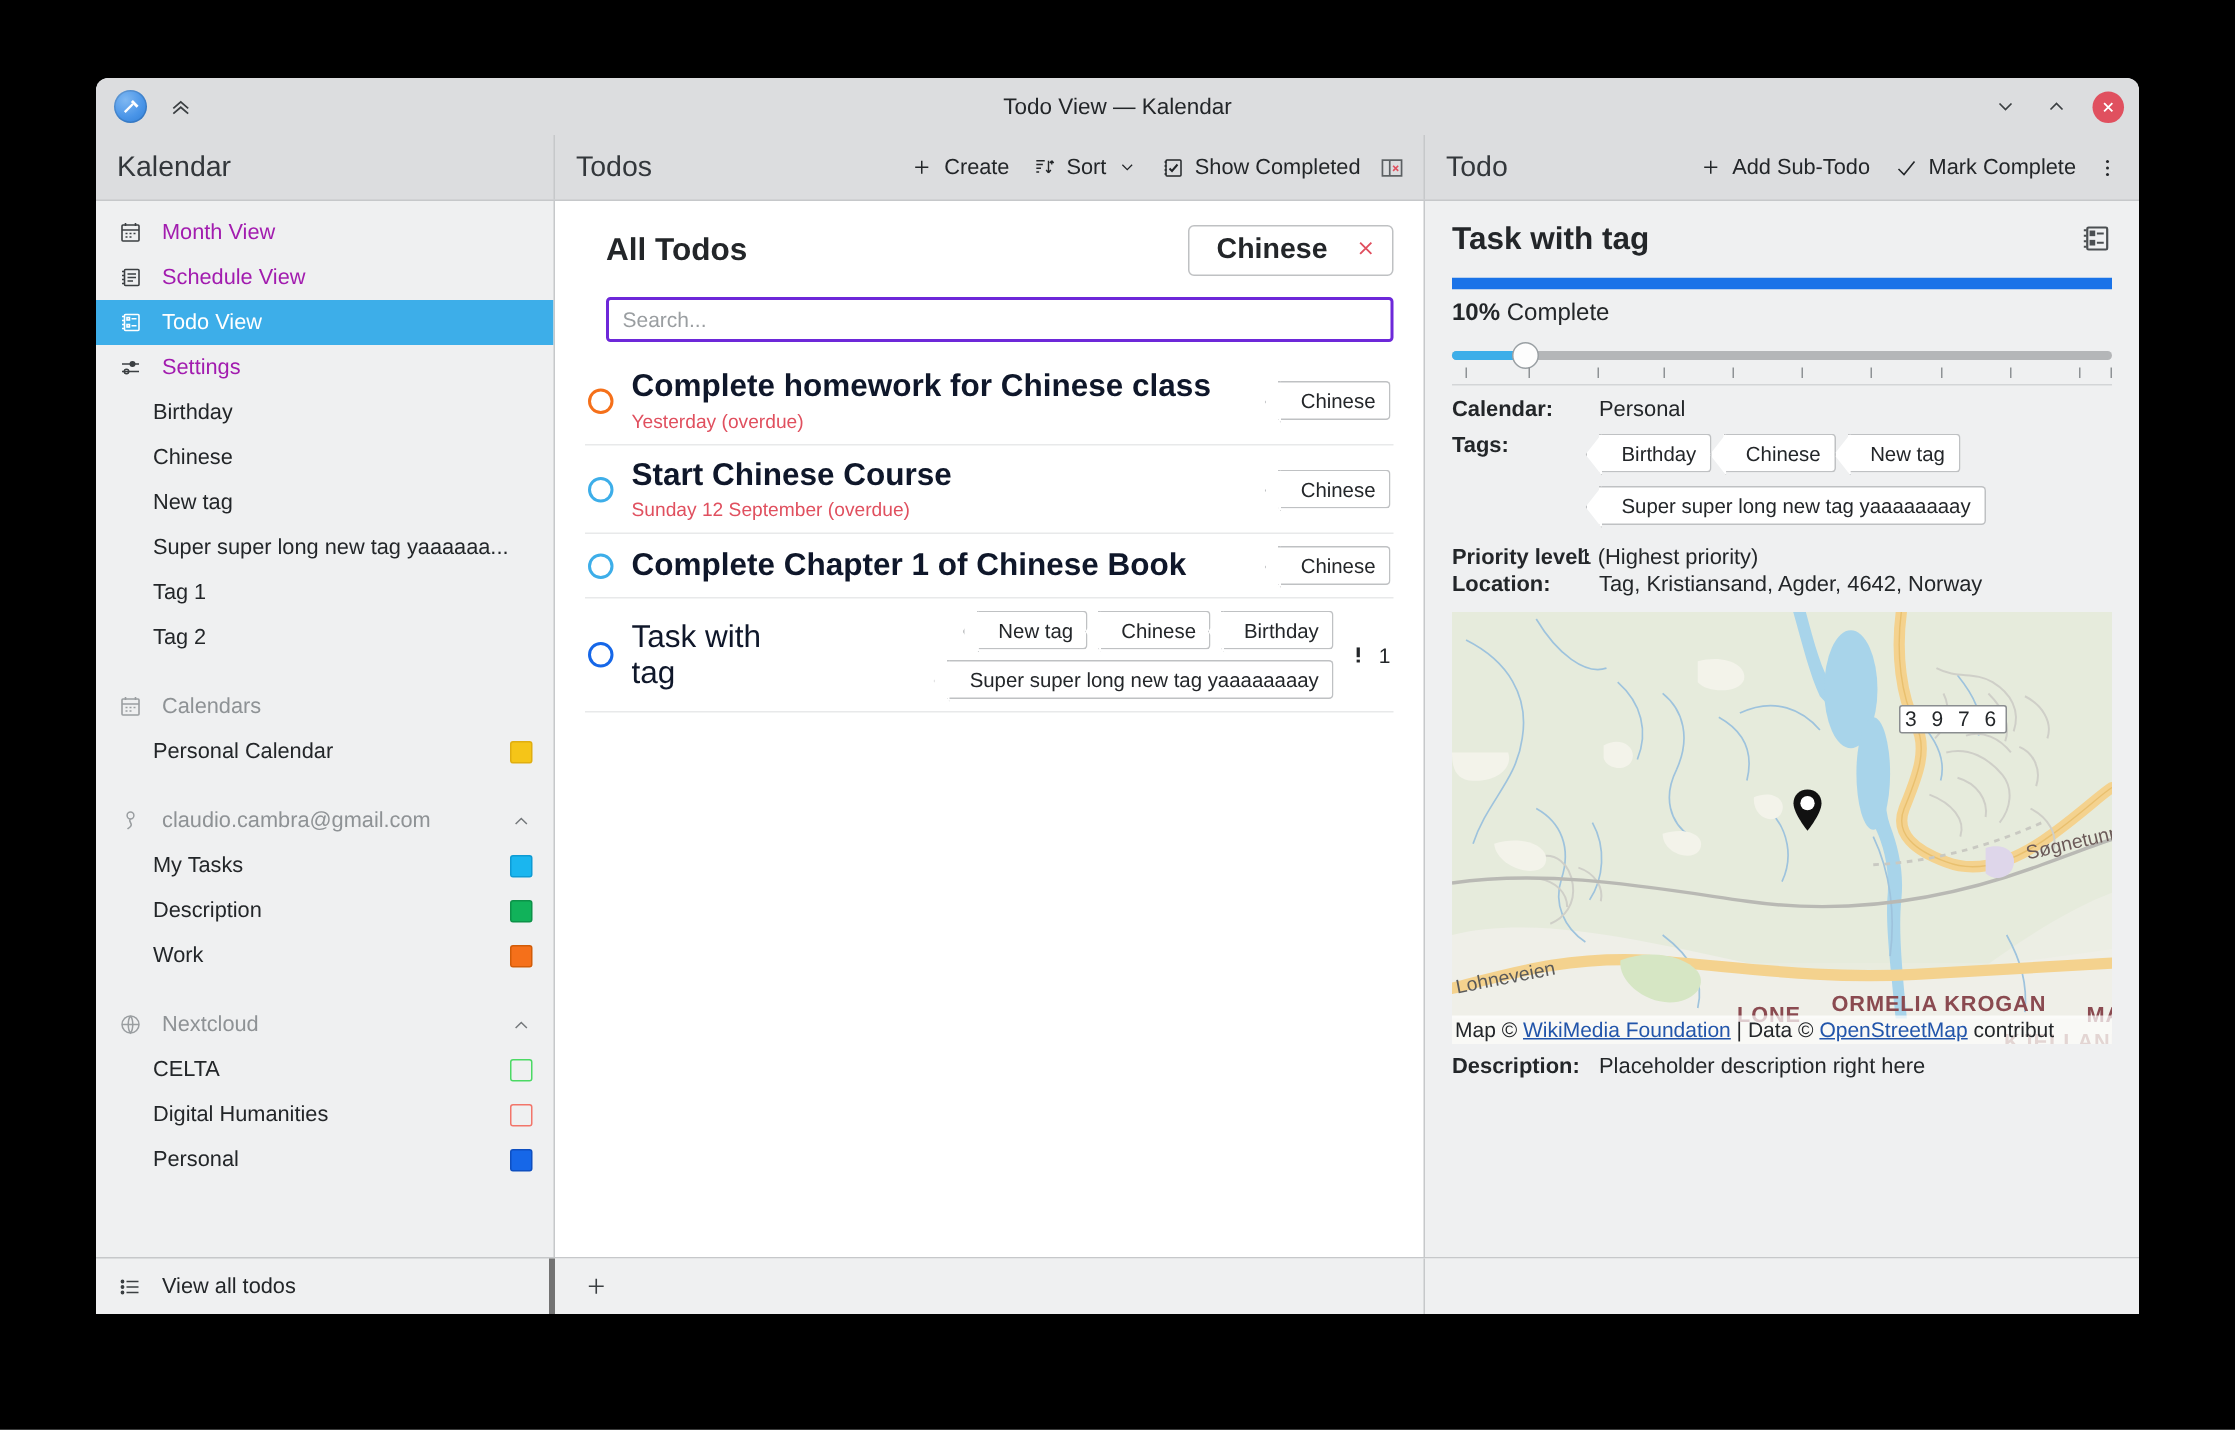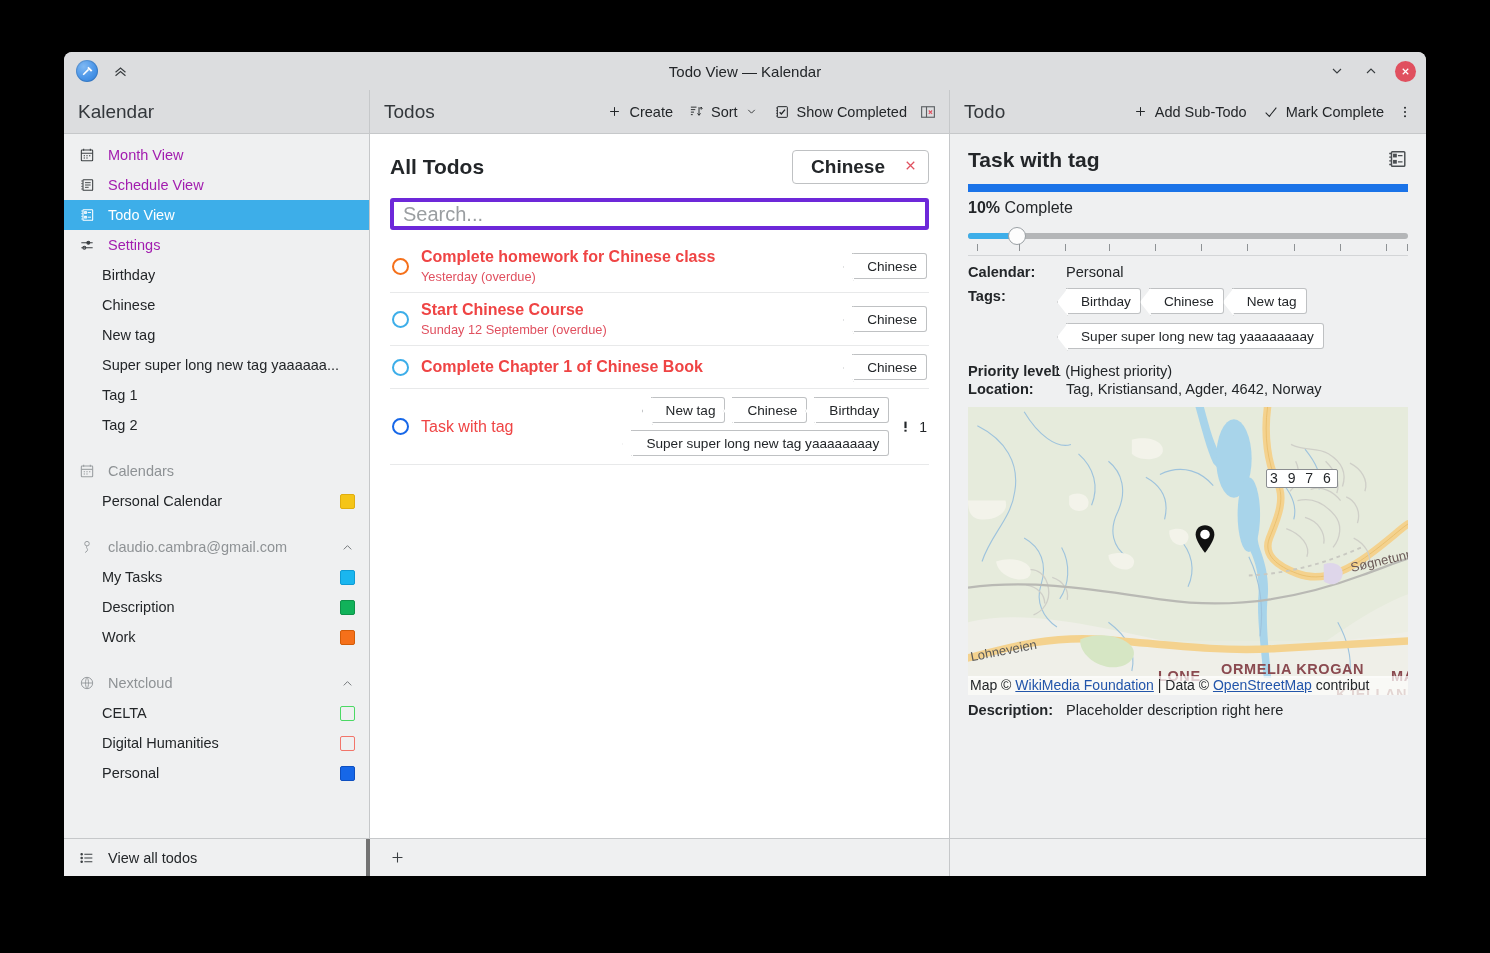--- a/index.html
+++ b/index.html
@@ -97,49 +97,49 @@
   .sec-head .chev { margin-left:auto; color:#75797c; display:flex; }
   .leaf {
     display:flex; align-items:center; height:30px; padding:0 14px 0 38px;
     font-size:14.5px; color:#232629; cursor:pointer;
   }
   .leaf .nm { overflow:hidden; text-overflow:ellipsis; white-space:nowrap; }
   .swatch { margin-left:auto; width:15px; height:15px; border-radius:2px; border:1.6px solid; }
 
   
   .middle { width:580px; background:#ffffff; border-right:1px solid #c6c8ca; display:flex; flex-direction:column; }
-  .mid-top { padding:16px 20px 0 20px; }
+  .mid-top { padding:16px 20px 0 20px;margin-left:14px; }
   .mid-title-row { display:flex; align-items:center; }
   .all-todos { font-size:21px; font-weight:bold; color:#232629; }
   .filter-chip {
     margin-left:auto; display:flex; align-items:center; gap:10px;
     height:34px; padding:0 10px 0 4px; background:#fff;
     border:1px solid #bfc1c3; border-radius:4px;
   }
   .chip-tagshape {
     display:flex; align-items:center; height:30px; padding:0 8px 0 14px;
     position:relative; font-size:19px; font-weight:bold; color:#232629;
   }
   .chip-x { color:#e0505f; font-size:17px; cursor:pointer; line-height:1; }
   .search {
     margin-top:14px; width:100%; height:30px;
-    border:4px solid #6d28d9; border-radius:3px; background:#fff;
-    padding:12px 9px; font-size:20px; color:#232629; outline:none;
+    border:2px solid #6d28d9; border-radius:3px; background:#fff;
+    padding:12px 9px; font-size:14px; color:#232629; outline:none;
     font-family:"Liberation Sans", sans-serif;
   }
   .search::placeholder { color:#9a9ea1; }
 
   .todo-list { margin-top:10px; padding:0 20px; }
   .todo-row {
     display:flex; align-items:center; gap:12px;
     padding:8px 2px; border-bottom:1px solid #e8e9ea; min-height:40px;
   }
   .cbx { width:17px; height:17px; border-radius:50%; border:2px solid #3daee9; flex:none; cursor:pointer; }
   .todo-main { flex:1; min-width:0; }
-  .todo-name { font-size:16px; font-weight:bold; color:#ef4444; }
+  .todo-name { font-size:21px; font-weight:bold; color:#0f172a; }
   .todo-due { font-size:12.8px; color:#e0505f; margin-top:3px; }
   .todo-tags { display:flex; flex-wrap:wrap; gap:7px; justify-content:flex-end; max-width:300px; }
   .todo-right { display:flex; align-items:center; gap:10px; margin-left:auto; }
   .prio { display:flex; align-items:center; gap:7px; font-size:14px; color:#232629; }
 
   
   .tag {
     position:relative; display:inline-flex; align-items:center;
     height:26px; padding:0 9px 0 15px;
     font-size:13.6px; color:#232629; white-space:nowrap;

